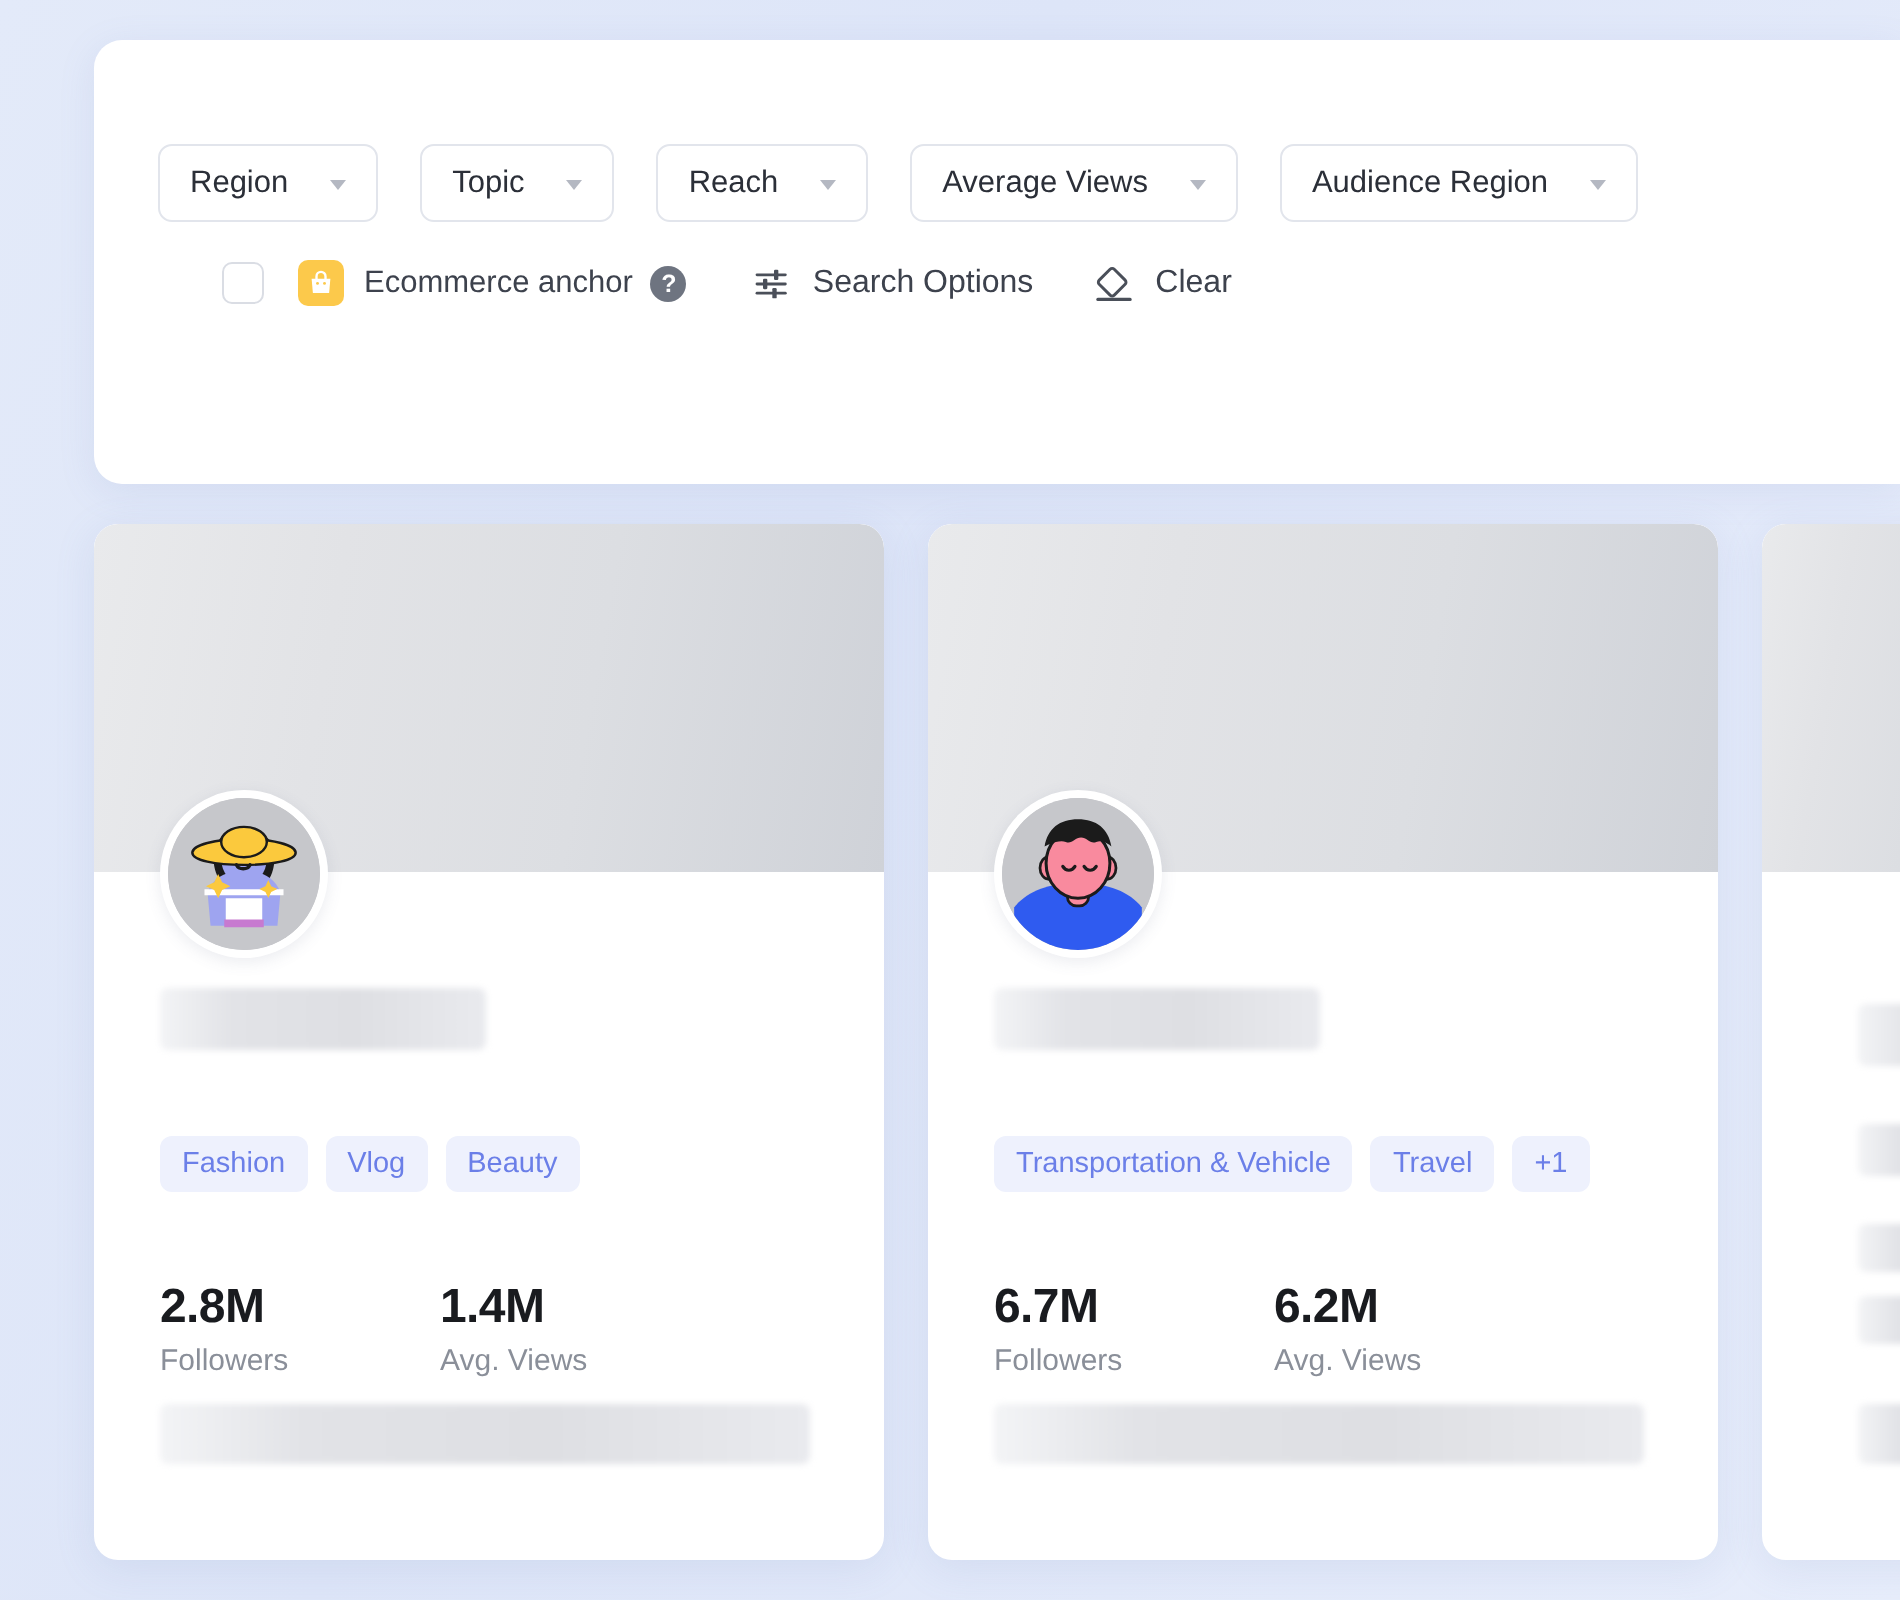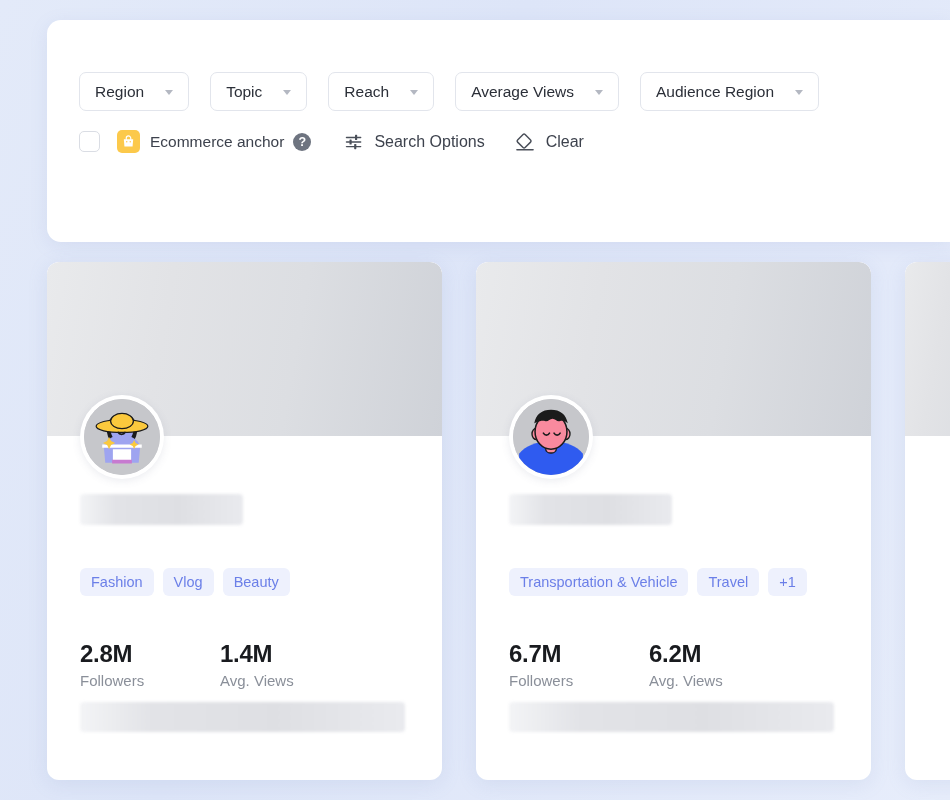--- a/index.html
+++ b/index.html
@@ -108,20 +108,21 @@
     flex: 0 0 auto;
     margin-top: 2px;
   }
 
   
   .options-row {
     display: flex;
     align-items: center;
     margin-top: 19px;
     gap: 0;
+    margin-left: 32px;
   }
 
   .checkbox {
     width: 21px;
     height: 21px;
     border: 1px solid #dadde4;
     border-radius: 5px;
     background: #fff;
     cursor: pointer;
     flex: 0 0 auto;
@@ -177,21 +178,21 @@
   }
 
   
   .cards-area {
     position: absolute;
     left: 47px;
     top: 262px;
     width: 903px;
     height: 520px;
     display: flex;
-    gap: 34px;
+    gap: 22px;
   }
 
   .creator-card {
     width: 395px;
     height: 518px;
     background: #ffffff;
     border-radius: 12px;
     box-shadow: 0 4px 20px rgba(120, 140, 190, 0.14);
     position: relative;
     overflow: hidden;

